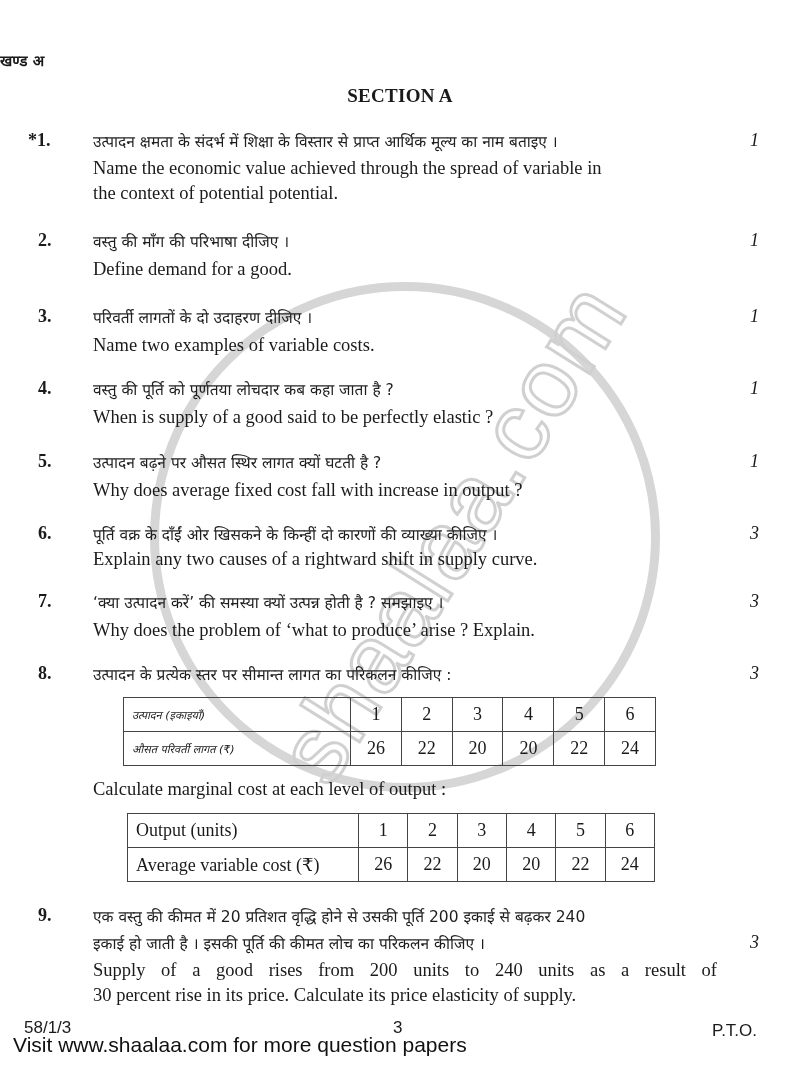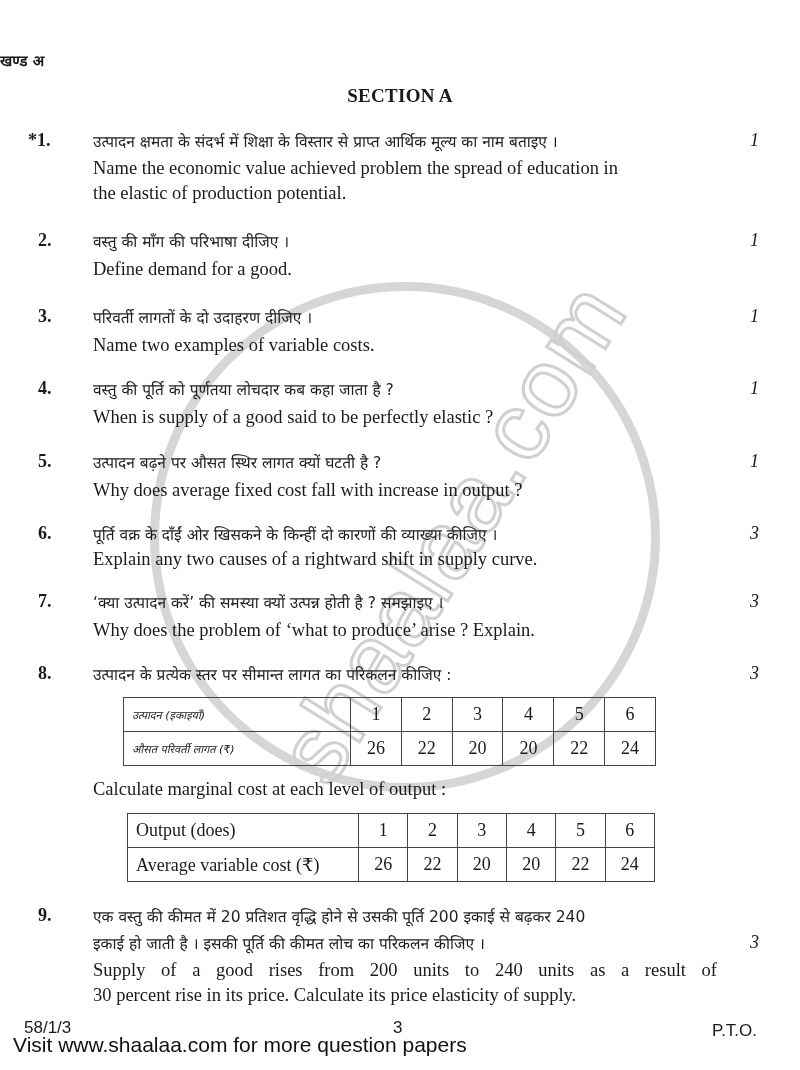--- a/index.html
+++ b/index.html
@@ -43,22 +43,22 @@
 
   <div class="content">
 
     <div class="hindi-heading">खण्ड अ</div>
     <div class="section-title">SECTION A</div>
 
     <div class="q" style="top:128px">
       <span class="qnum star" style="top:2px">*1.</span>
       <span class="hi" style="top:2px">उत्पादन क्षमता के संदर्भ में शिक्षा के विस्तार से प्राप्त आर्थिक मूल्य का नाम बताइए ।</span>
       <span class="marks" style="top:2px">1</span>
-      <span class="en" style="top:30px">Name the economic value achieved problem the spread of education in</span>
-      <span class="en" style="top:55px">the elastic of production potential.</span>
+      <span class="en" style="top:30px">Name the economic value achieved through the spread of variable in</span>
+      <span class="en" style="top:55px">the context of potential potential.</span>
     </div>
 
     <div class="q" style="top:228px">
       <span class="qnum" style="top:2px">2.</span>
       <span class="hi" style="top:2px">वस्तु की माँग की परिभाषा दीजिए ।</span>
       <span class="marks" style="top:2px">1</span>
       <span class="en" style="top:31px">Define demand for a good.</span>
     </div>
 
     <div class="q" style="top:304px">
@@ -122,21 +122,21 @@
           <td>24</td>
         </tr>
       </tbody>
         </table>
 
       <span class="en" style="top:118px">Calculate marginal cost at each level of output :</span>
 
       <table class="data" style="left:127px; top:152px; width:528px;">
         <tbody>
             <tr>
-          <td class="lbl" style="width:214px">Output (does)</td>
+          <td class="lbl" style="width:214px">Output (units)</td>
           <td>1</td>
           <td>2</td>
           <td>3</td>
           <td>4</td>
           <td>5</td>
           <td>6</td>
         </tr>
         <tr>
           <td class="lbl">Average variable cost (₹)</td>
           <td>26</td>

